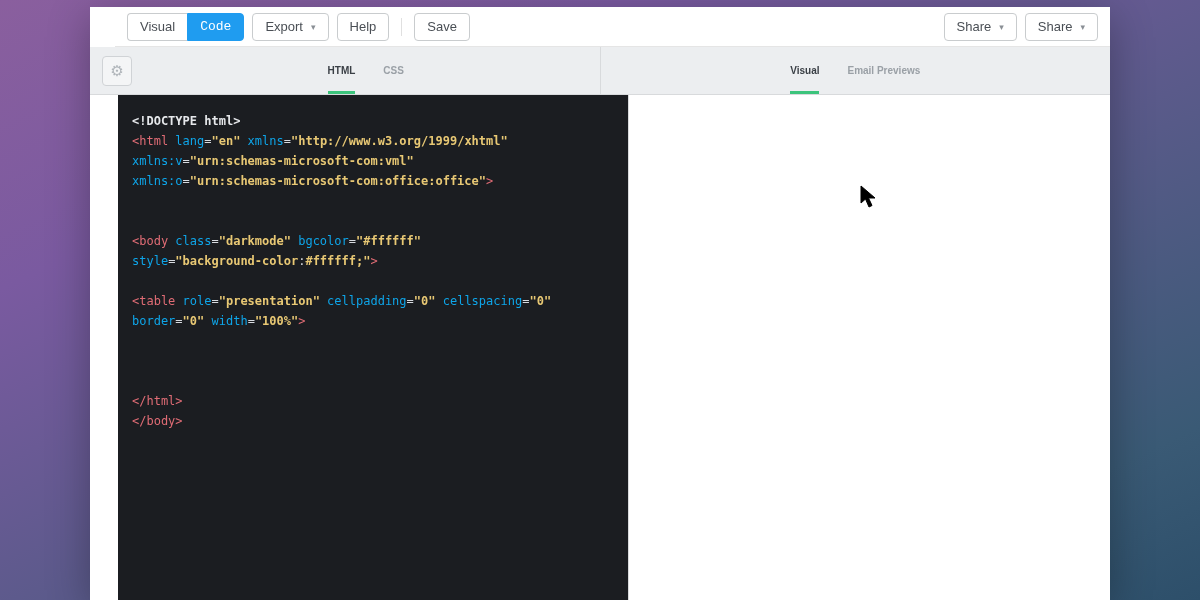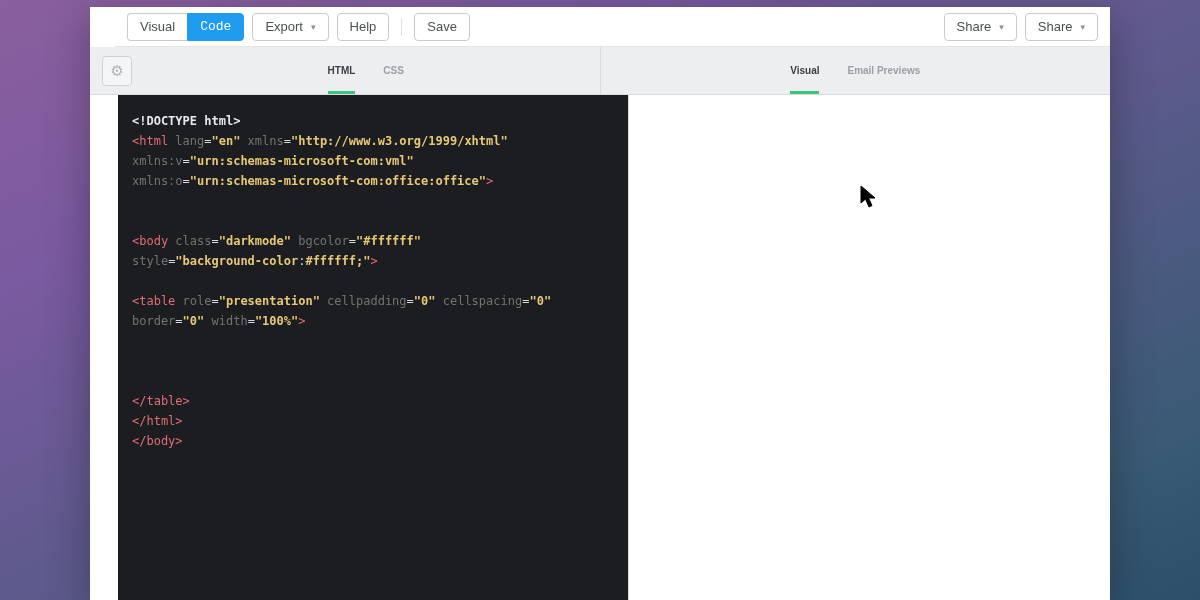--- a/index.html
+++ b/index.html
@@ -135,21 +135,21 @@
   position: absolute;
   top: 90px; left: 50%;
   transform: translateX(-50%);
   font-size: 22px;
   color: #000;
 }
 
 
 .c-doctype { color: #e6e8eb; font-weight: 600; }
 .c-tag { color: #e06c75; }
-.c-attr { color: #737373; }
+.c-attr { color: #0ea5e9; }
 .c-eq { color: #d8dbe0; }
 .c-val { color: #e8c874; font-weight: 600; }
 .c-plain { color: #d8dbe0; }
 .code-line { white-space: pre-wrap; word-break: break-word; max-width: 420px; }
 .blank { height: 20px; }
 </style>
 </head>
 <body>
 
 <div class="app-window">
@@ -212,21 +212,20 @@
       <div class="code-line"><span class="c-tag">&lt;body</span><span class="c-attr"> class</span><span class="c-eq">=</span><span class="c-val">"darkmode"</span><span class="c-attr"> bgcolor</span><span class="c-eq">=</span><span class="c-val">"#ffffff"</span><span class="c-attr"> style</span><span class="c-eq">=</span><span class="c-val">"background-color</span><span class="c-plain">:</span><span class="c-val">#ffffff;"</span><span class="c-tag">&gt;</span></div>
 
       <div class="blank"></div>
 
       <div class="code-line"><span class="c-tag">&lt;table</span><span class="c-attr"> role</span><span class="c-eq">=</span><span class="c-val">"presentation"</span><span class="c-attr"> cellpadding</span><span class="c-eq">=</span><span class="c-val">"0"</span><span class="c-attr"> cellspacing</span><span class="c-eq">=</span><span class="c-val">"0"</span><span class="c-attr"> border</span><span class="c-eq">=</span><span class="c-val">"0"</span><span class="c-attr"> width</span><span class="c-eq">=</span><span class="c-val">"100%"</span><span class="c-tag">&gt;</span></div>
 
       <div class="blank"></div>
       <div class="blank"></div>
       <div class="blank"></div>
 
-      <div class="code-line"><span class="c-tag">&lt;/table&gt;</span></div>
       <div class="code-line"><span class="c-tag">&lt;/html&gt;</span></div>
       <div class="code-line"><span class="c-tag">&lt;/body&gt;</span></div>
 
     </div>
 
     <div class="preview-pane">
       <div class="cursor-icon">
         <svg width="18" height="24" viewBox="0 0 18 24">
           <path d="M1 1 L1 18 L5.5 14 L9 22 L12 20.5 L8.5 13 L15 13 Z" fill="#000" stroke="#000" stroke-width="1"></path>
         </svg>

